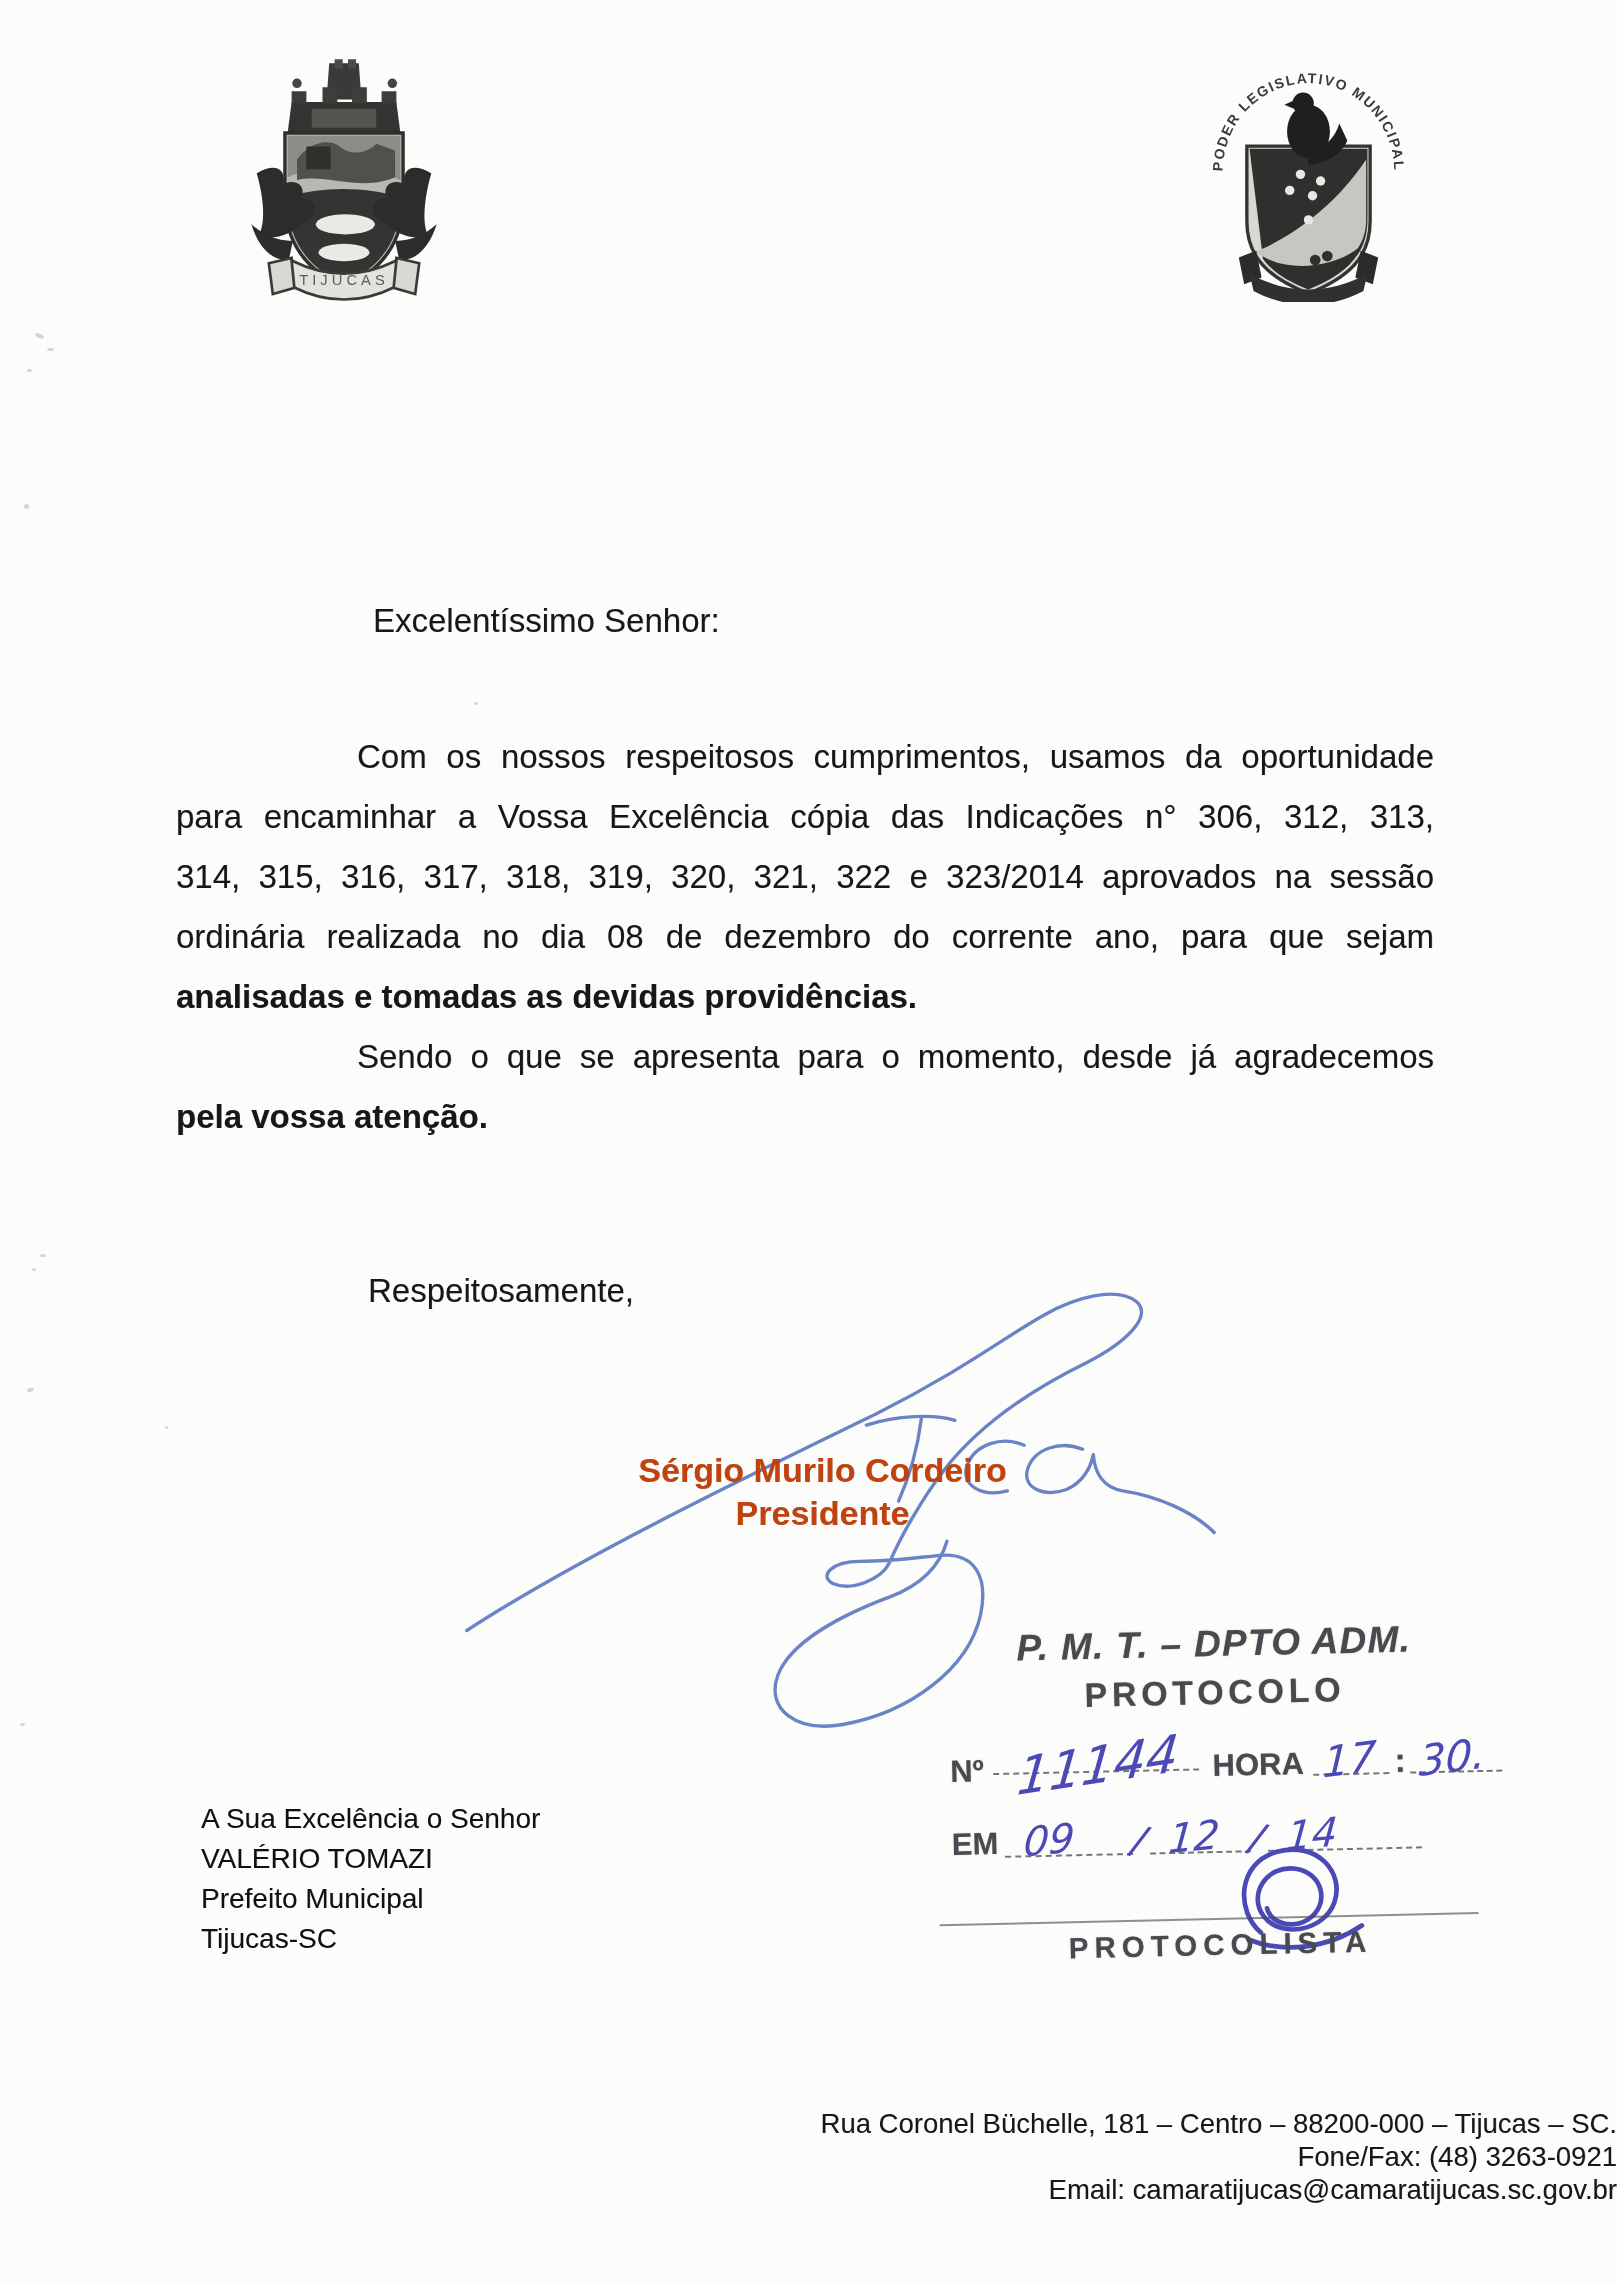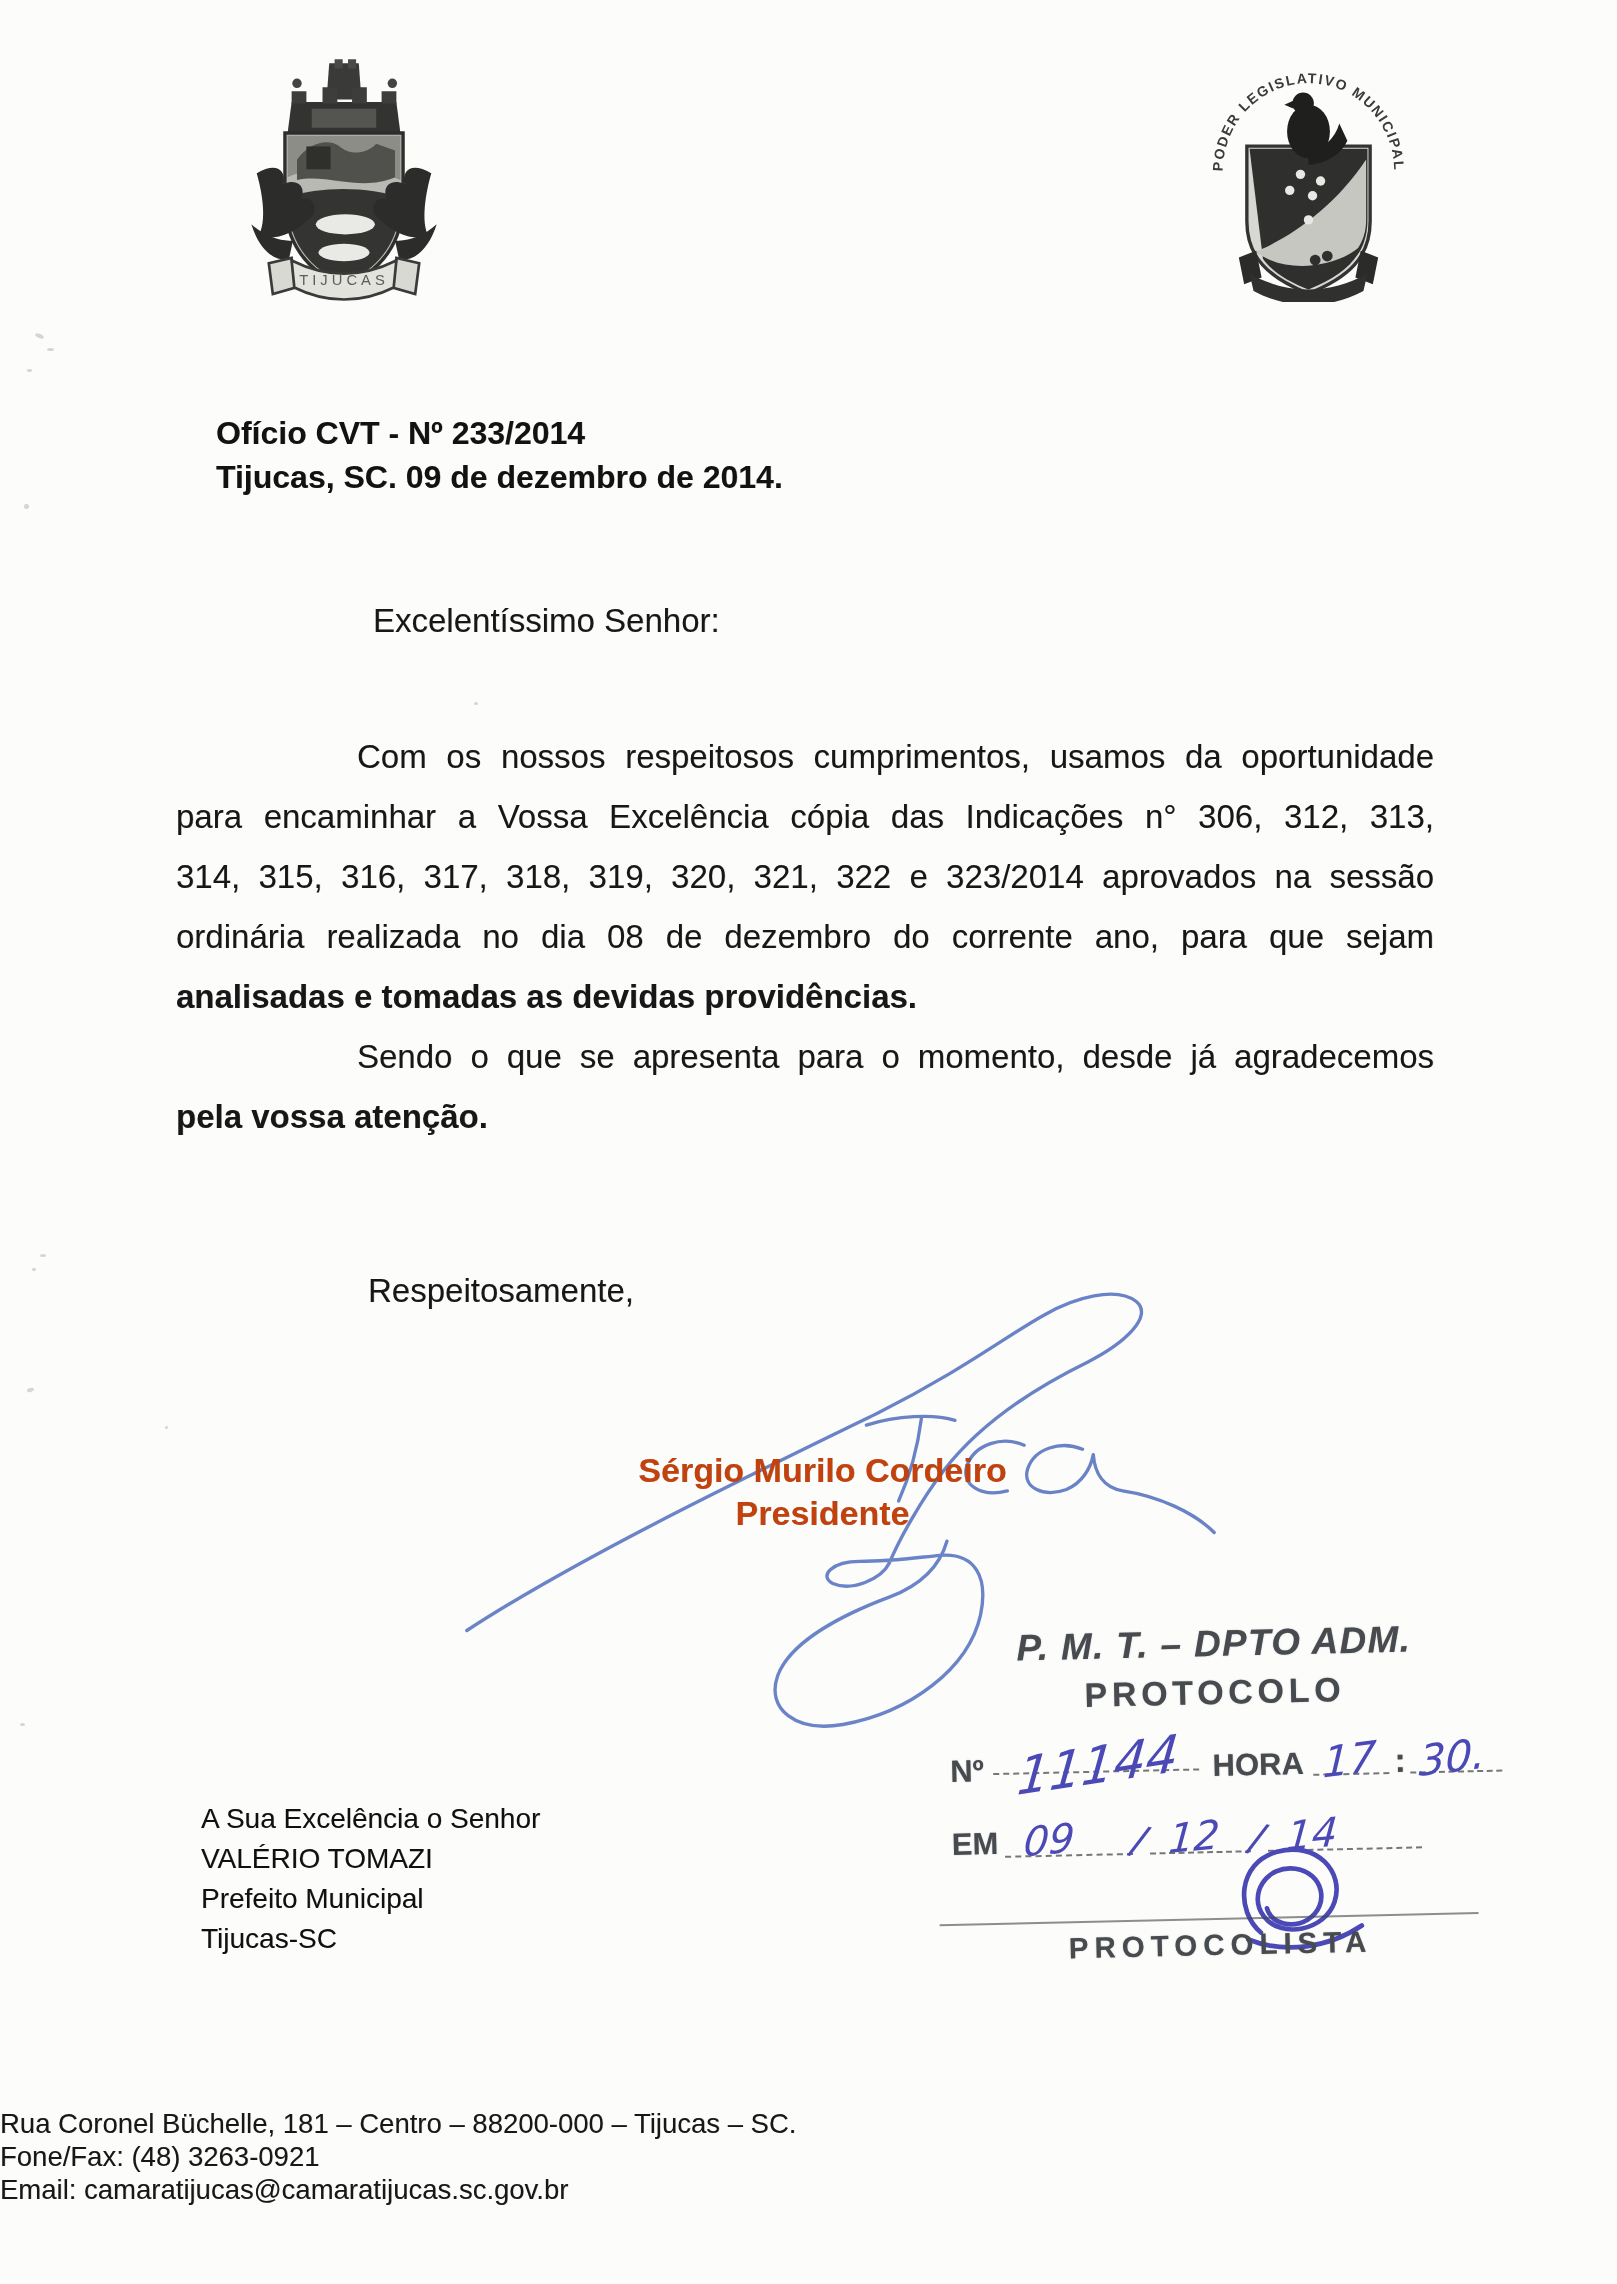--- a/index.html
+++ b/index.html
@@ -52,21 +52,21 @@
   .hand-d{font-size:40px;transform:rotate(-4deg) skewX(-10deg);position:relative;top:1.3px;left:19px;}
   .hand-slash{font-size:39px;transform:rotate(12deg);position:relative;top:2.7px;color:#4b49b6;}
   .st-colon{margin-left:5.4px;font-size:34px;}
   .initials-svg{position:absolute;left:269px;top:200px;width:201px;height:154px;}
   .st-sigline{position:absolute;left:5.4px;right:27px;top:295px;border-top:2.7px solid rgba(64,68,72,.6);}
   .st-role{position:absolute;left:0;right:0;top:305px;text-align:center;font-size:29.5px;
            font-weight:bold;letter-spacing:6px;}
 
   
   .recipient{position:absolute;left:201px;top:1799px;font-weight:normal;font-size:28px;line-height:40px;color:#101010;}
-  .footer{position:absolute;left:0;right:0;top:2107px;text-align:left;font-size:27.5px;line-height:33px;}
+  .footer{position:absolute;left:0;right:0;top:2107px;text-align:right;font-size:27.5px;line-height:33px;}
 
   
   .sp{position:absolute;background:#b5b5b0;border-radius:50%;opacity:.55;}
 </style>
 </head>
 <body>
 
 <div class="page">
 
   <svg class="coat-left" viewBox="0 0 280 360">
@@ -128,24 +128,20 @@
       <path d="M128 72 l-14 6 14 6 Z"></path>
       <path d="M150 150 c22 -6 40 -22 46 -44 l12 26 c-10 22 -32 34 -58 36 Z"></path>
     </g>
     <g>
       <path d="M46 306 l26 -10 8 40 -26 10 Z" fill="#2b2b29"></path>
       <path d="M254 306 l-26 -10 -8 40 26 10 Z" fill="#2b2b29"></path>
       <path d="M62 330 c56 32 120 32 176 0 l-6 26 c-52 28 -112 28 -164 0 Z" fill="#30302e"></path>
     </g>
   </svg>
 
-  <div class="ref txt">
-    <div>Ofício CVT - Nº 233/2014</div>
-    <div>Tijucas, SC. 09 de dezembro de 2014.</div>
-  </div>
 
   <div class="salutation txt">Excelentíssimo Senhor:</div>
 
   <div class="body-text txt">
     <div class="bline indent">Com os nossos respeitosos cumprimentos, usamos da oportunidade</div>
     <div class="bline">para encaminhar a Vossa Excelência cópia das Indicações n° 306, 312, 313,</div>
     <div class="bline">314, 315, 316, 317, 318, 319, 320, 321, 322 e 323/2014 aprovados na sessão</div>
     <div class="bline">ordinária realizada no dia 08 de dezembro do corrente ano, para que sejam</div>
     <div class="bline endline">analisadas e tomadas as devidas providências.</div>
     <div class="bline indent">Sendo o que se apresenta para o momento, desde já agradecemos</div>

